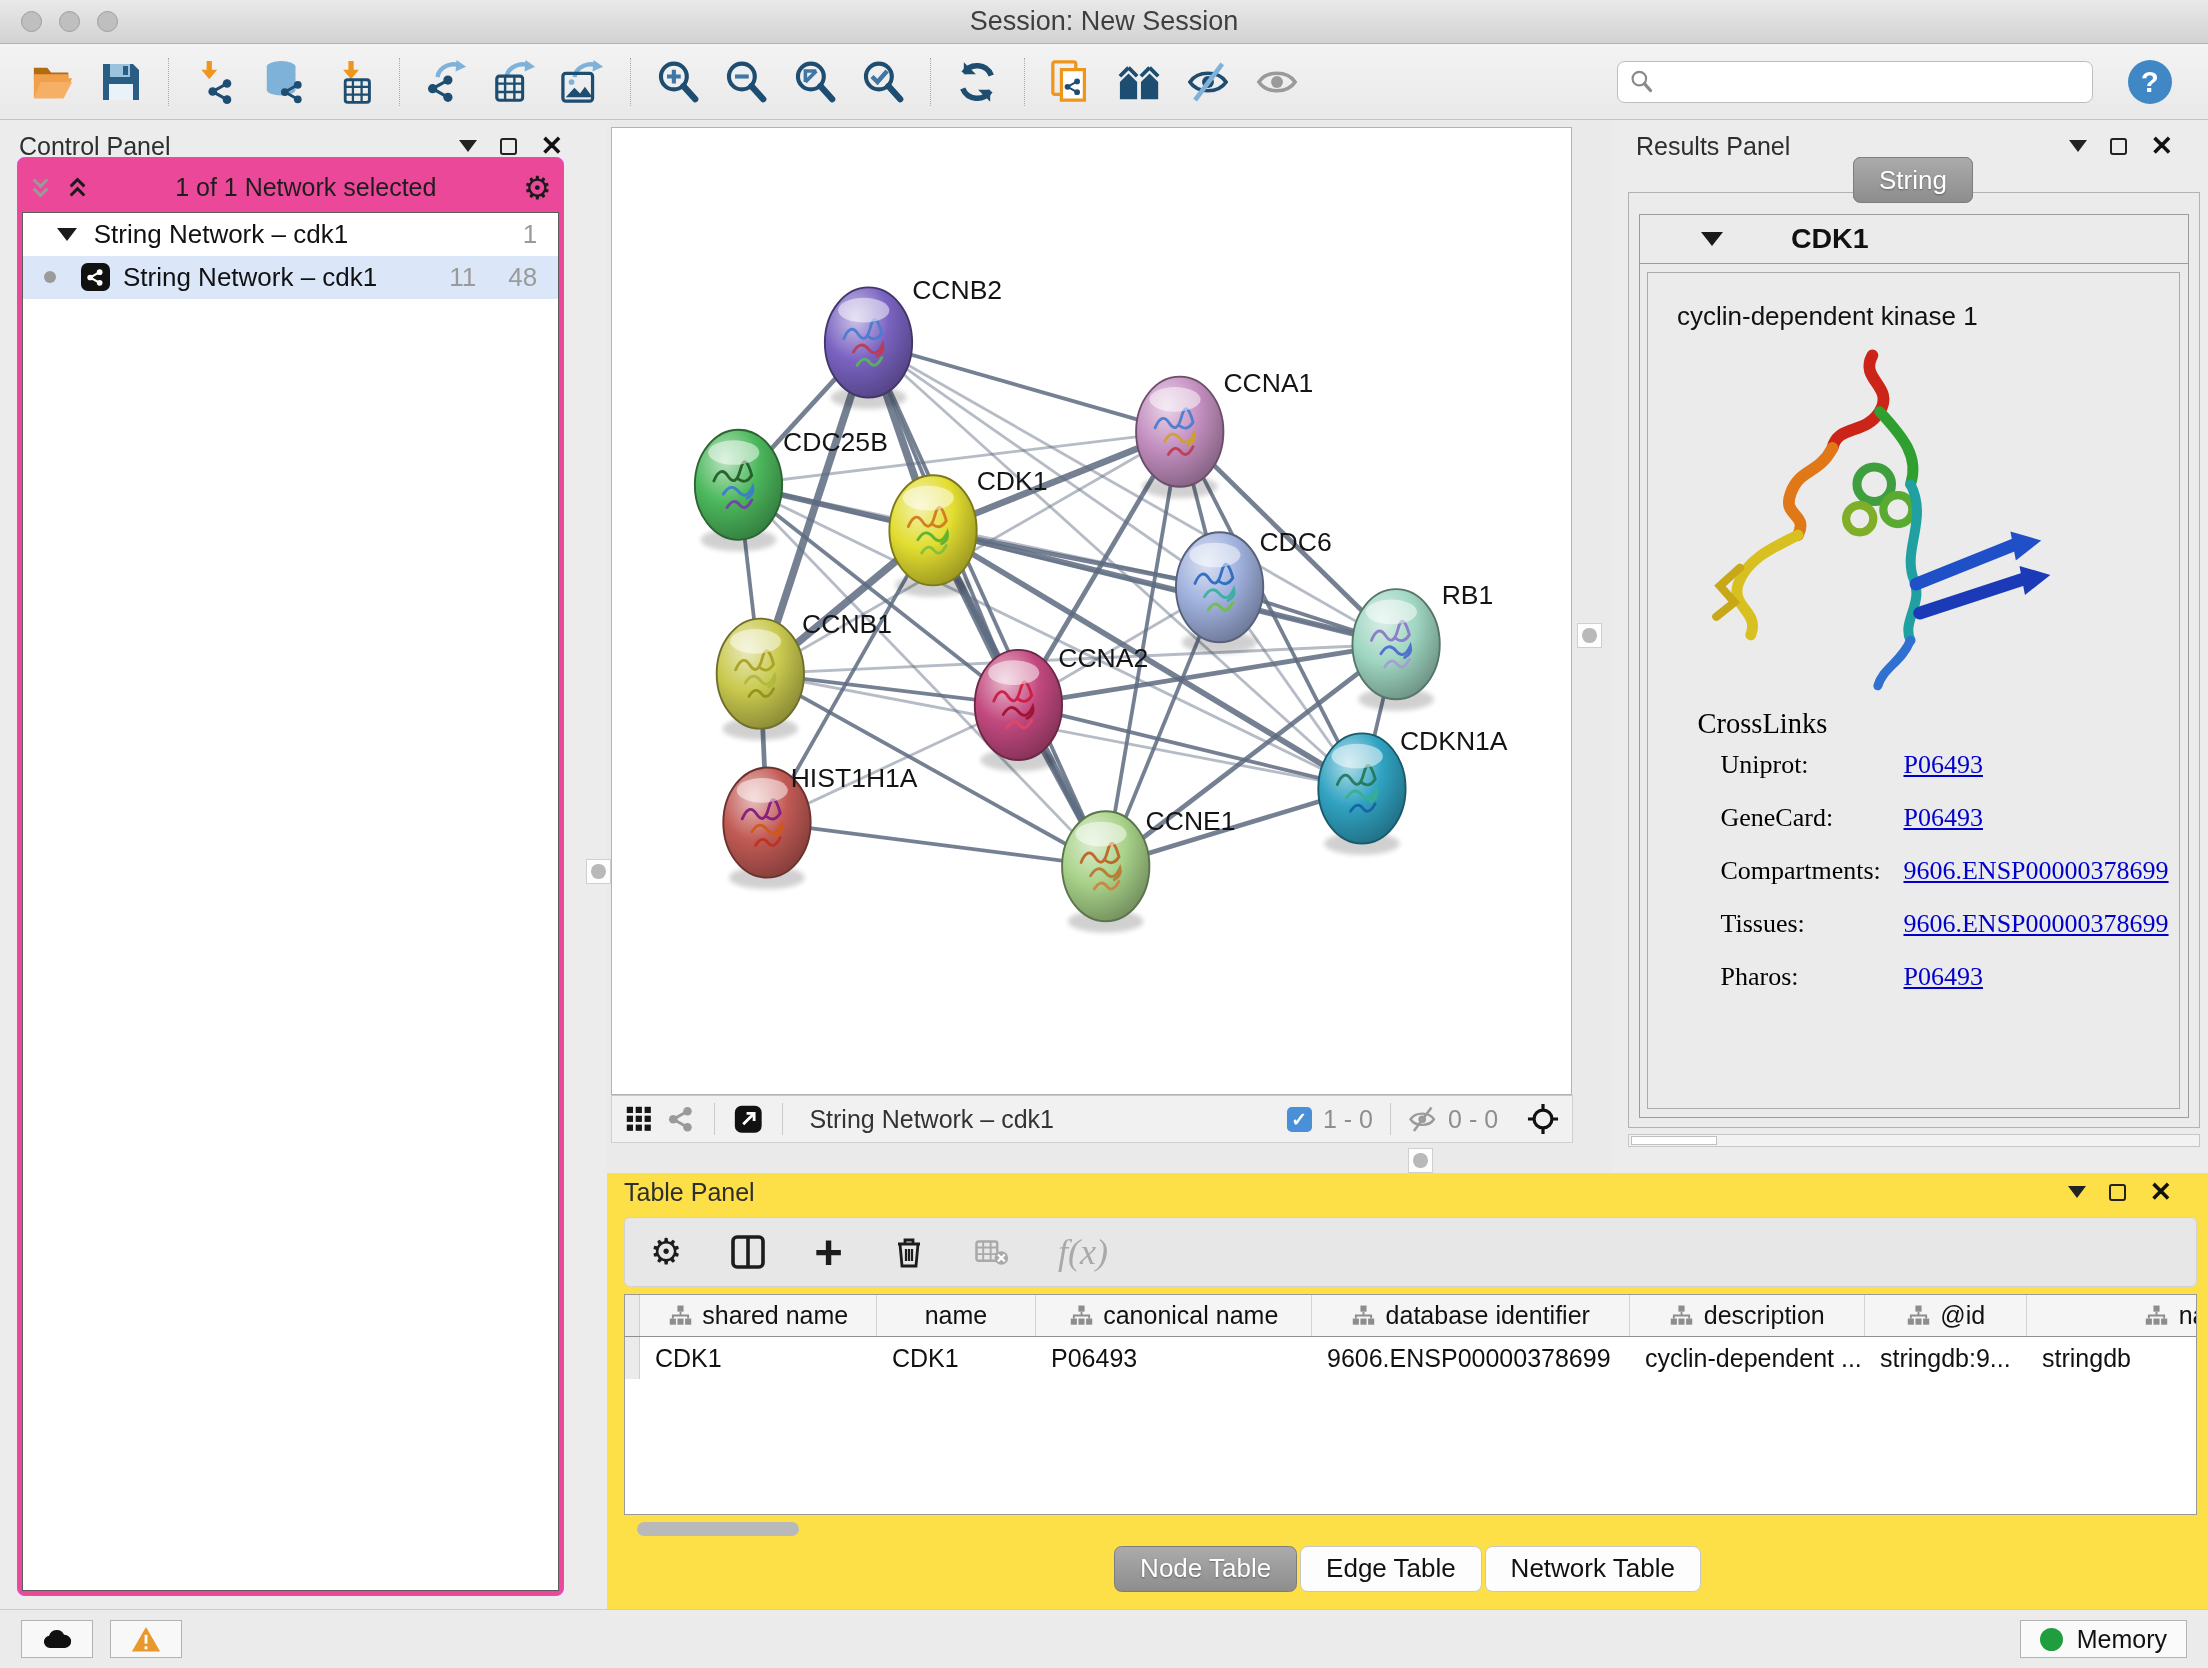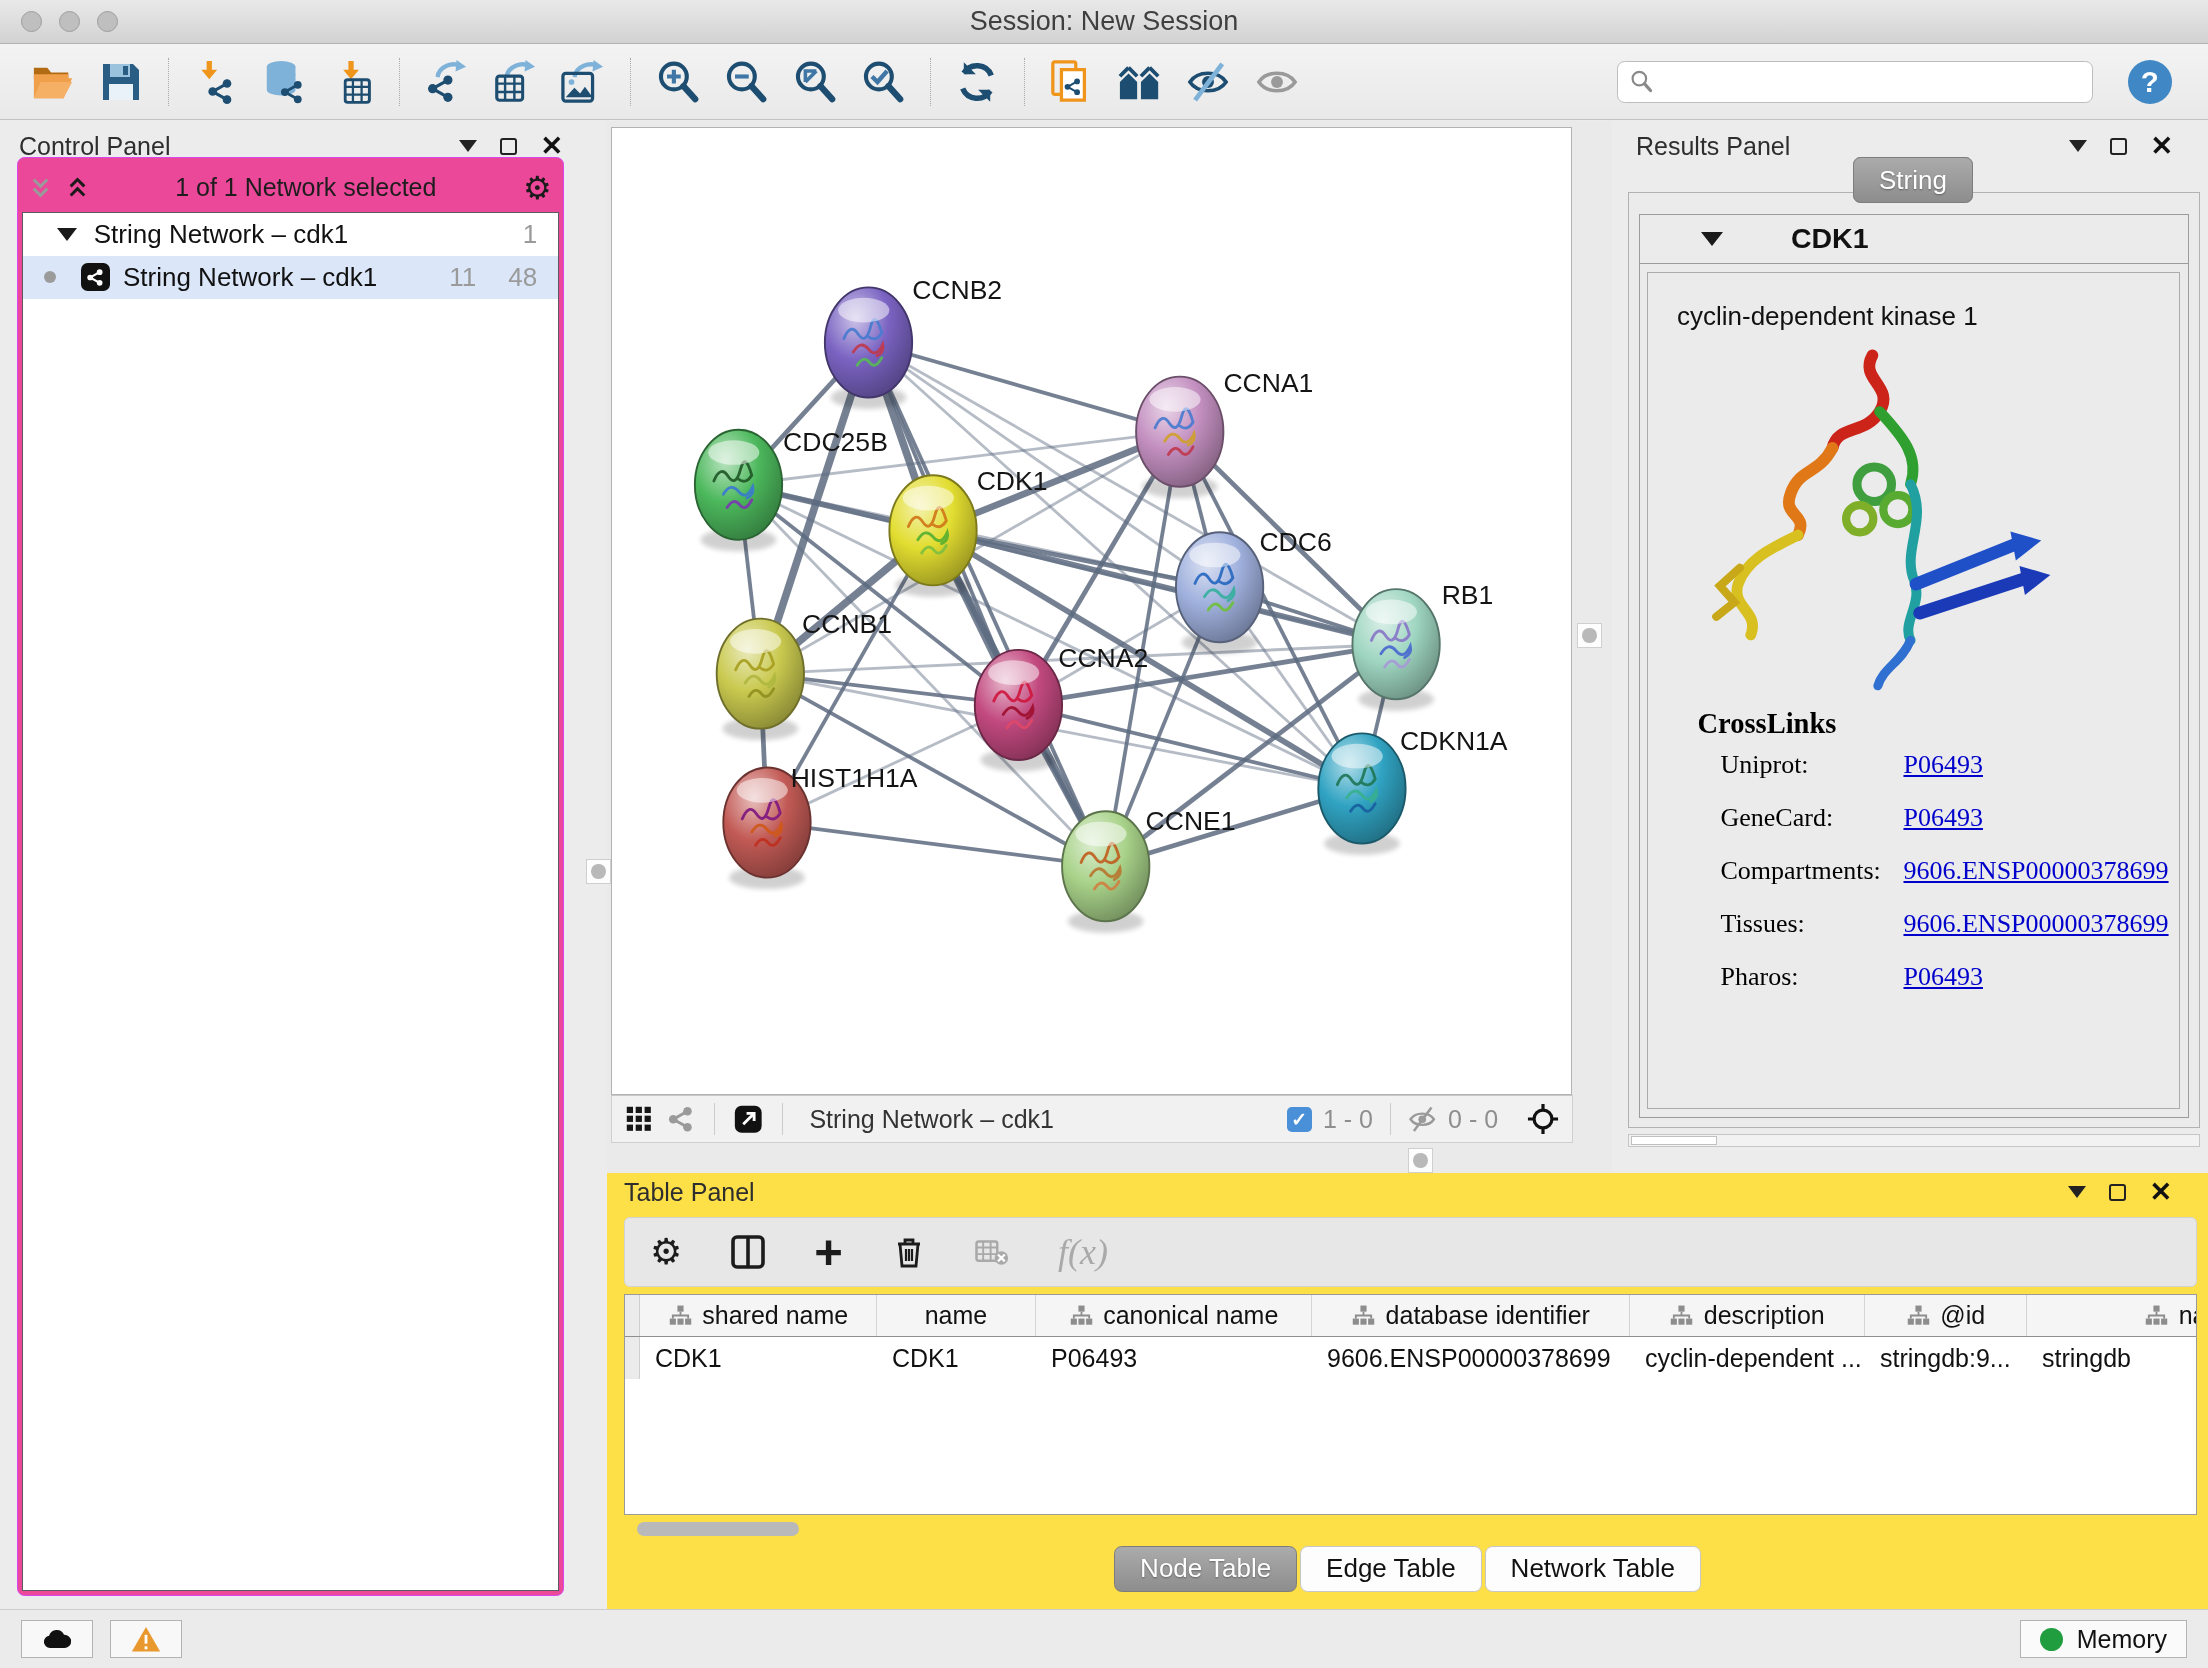--- a/index.html
+++ b/index.html
@@ -82,21 +82,21 @@
   .rp-outer { margin:-3.8px 9.5px 0 11.4px; border:1px solid #b2b2b2; background:#ebebeb; height:936px; display:flex; flex-direction:column; padding:9.5px; }
   .rp-buttons { border:1px solid #9c9c9c; padding:17px 0; display:flex; justify-content:center; gap:42px; background:#ebebeb; }
   .btn { background:#fdfdfd; border:1px solid #c2c2c2; border-radius:8.6px; font-size:26px; padding:8.6px 30px; color:#111; }
   .rp-protein-box { border:1px solid #9c9c9c; margin-top:11.4px; flex:1; display:flex; flex-direction:column; background:#ebebeb; }
   .rp-ph { height:49px; display:flex; align-items:center; border-bottom:1px solid #9c9c9c; padding-left:61px; gap:68px; }
   .rp-ph .tri { width:0; height:0; border-left:11.4px solid transparent; border-right:11.4px solid transparent; border-top:14.3px solid #1a1a1a; }
   .rp-ph .pname { font-size:28.5px; font-weight:bold; color:#111; }
   .rp-inner { flex:1; margin:7.6px; border:1px solid #ababab; background:#ebebeb; padding-top:28px; overflow:hidden; }
   .rp-desc { font-size:26px; color:#111; padding-left:28.5px; }
   .protein-svg { display:block; margin:7.6px 0 0 28.5px; }
-  .cl-head { font-family:"Liberation Serif", serif; font-weight:bold; font-size:28.5px; margin:15px 0 9.5px 49px; color:#000; }
+  .cl-head { font-family:"Liberation Serif", serif; font-weight:normal; font-size:28.5px; margin:15px 0 9.5px 49px; color:#000; }
   .cl-row { display:flex; margin:0 0 23px 72px; font-family:"Liberation Serif", serif; font-size:26px; }
   .cl-label { width:183px; color:#000; }
   .cl-link { color:#0000cc; text-decoration:underline; }
   .rp-miniscroll { height:13.3px; margin:5.7px 9.5px 0 11.4px; background:#f2f2f2; border:1px solid #c6c6c6; position:relative; }
   .rp-miniscroll .thumb { position:absolute; left:1.9px; top:1px; width:86px; height:9.5px; background:#ffffff; border:1px solid #c0c0c0; }
 
   
   .table-panel { position:absolute; left:0; right:0; top:1052px; bottom:0; background:#fde047; }
   .tp-head { height:38px; display:flex; align-items:center; padding:0 36px 0 17px; }
   .tp-toolbar { margin:5.7px 11.4px 0 17px; height:70px; background:#e7e7e7; border:1px solid #d2d2d2;

